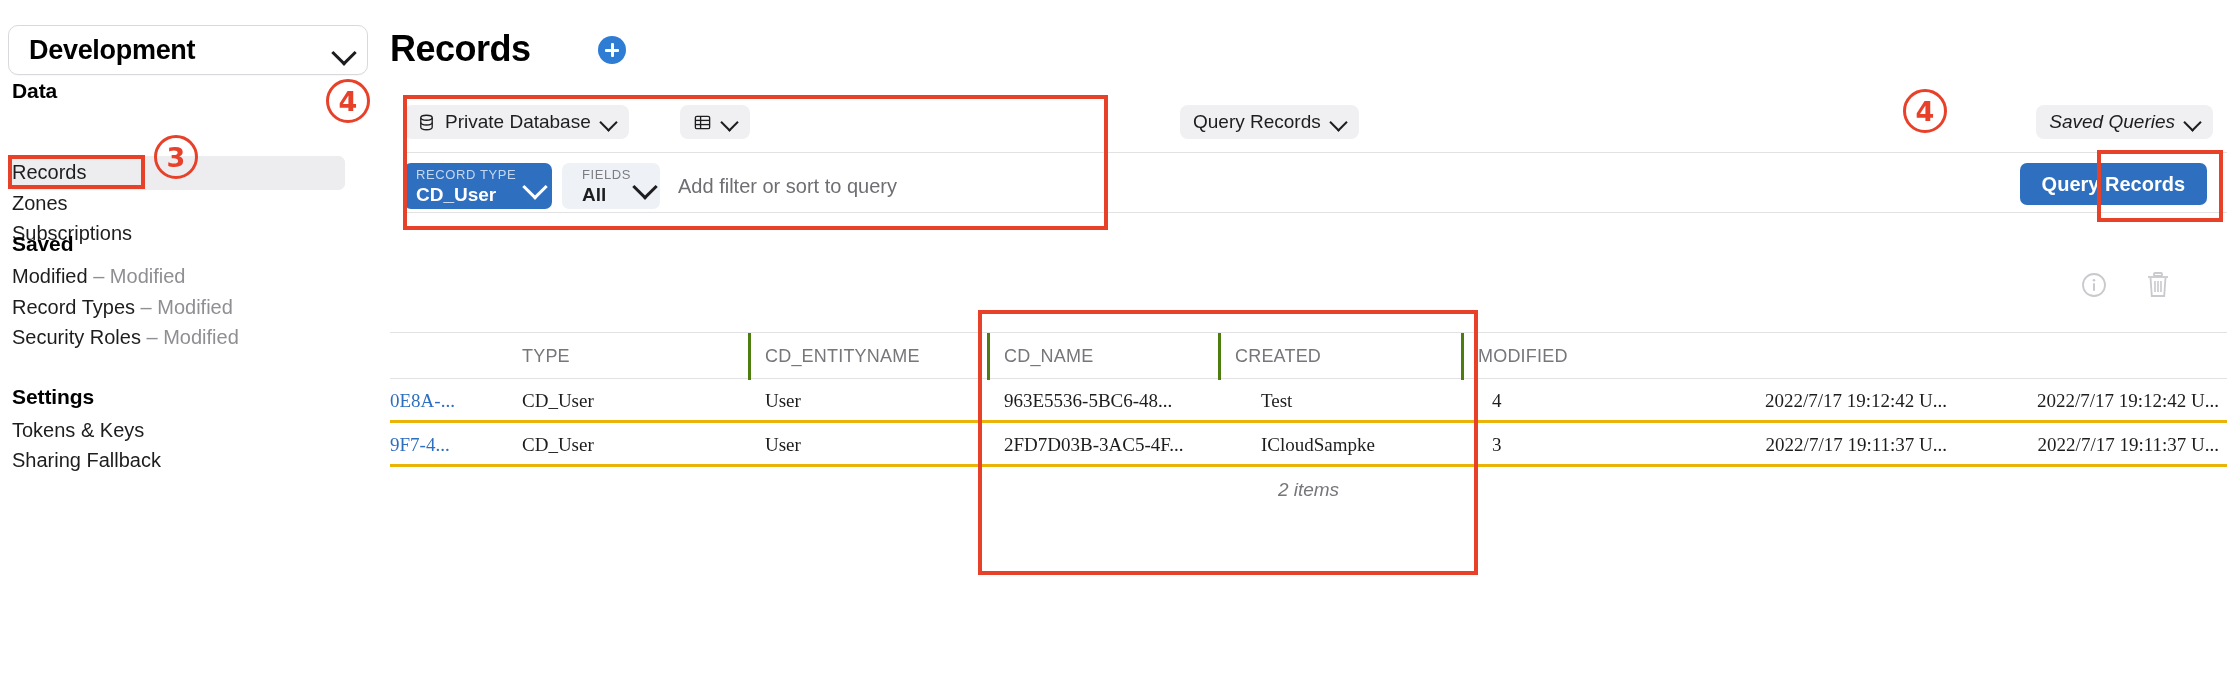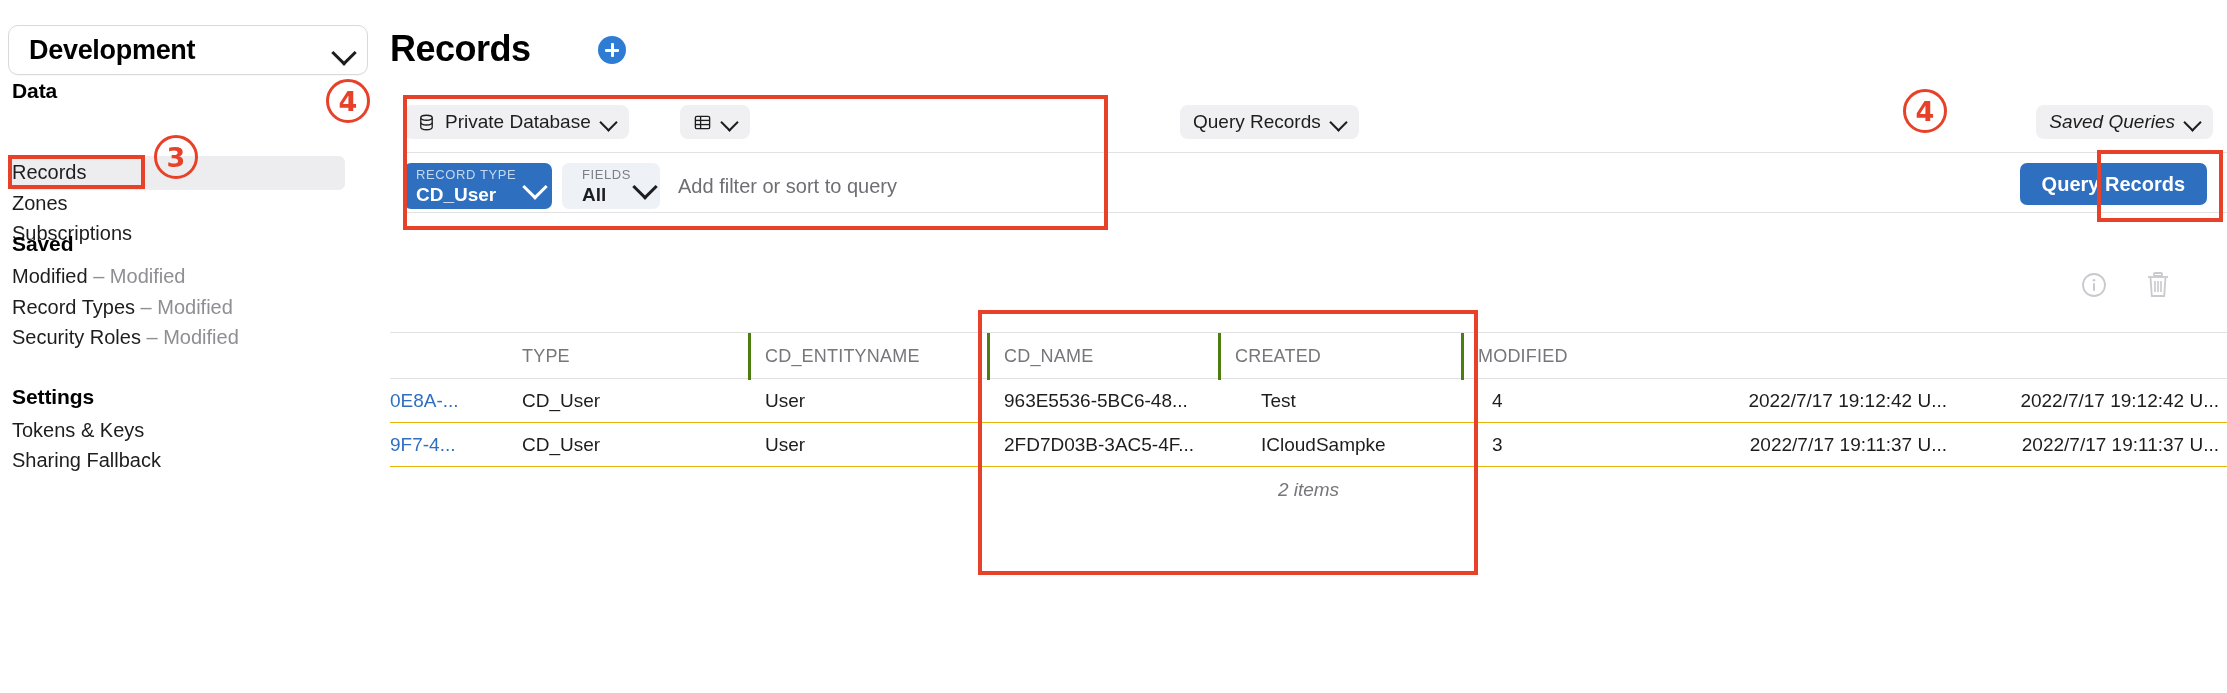--- a/index.html
+++ b/index.html
@@ -253,21 +253,22 @@
     display: flex; align-items: center;
     border-right: 3px solid #4d7c0f;
     padding-left: 14px;
     height: 47px;
     overflow: hidden;
     white-space: nowrap;
   }
   #thead .cell:first-child { border-left: none; }
   .drow {
     height: 44px;
-    border-bottom: 1px solid #eab308;
+    border-bottom: 3px solid #eab308;
+    font-family: Liberation Serif, serif;
   }
   .drow .cell {
     font-size: 19px;
     color: #1d1d1f;
     display: flex; align-items: center;
     padding-left: 14px;
     height: 44px;
     overflow: hidden;
     white-space: nowrap;
   }

